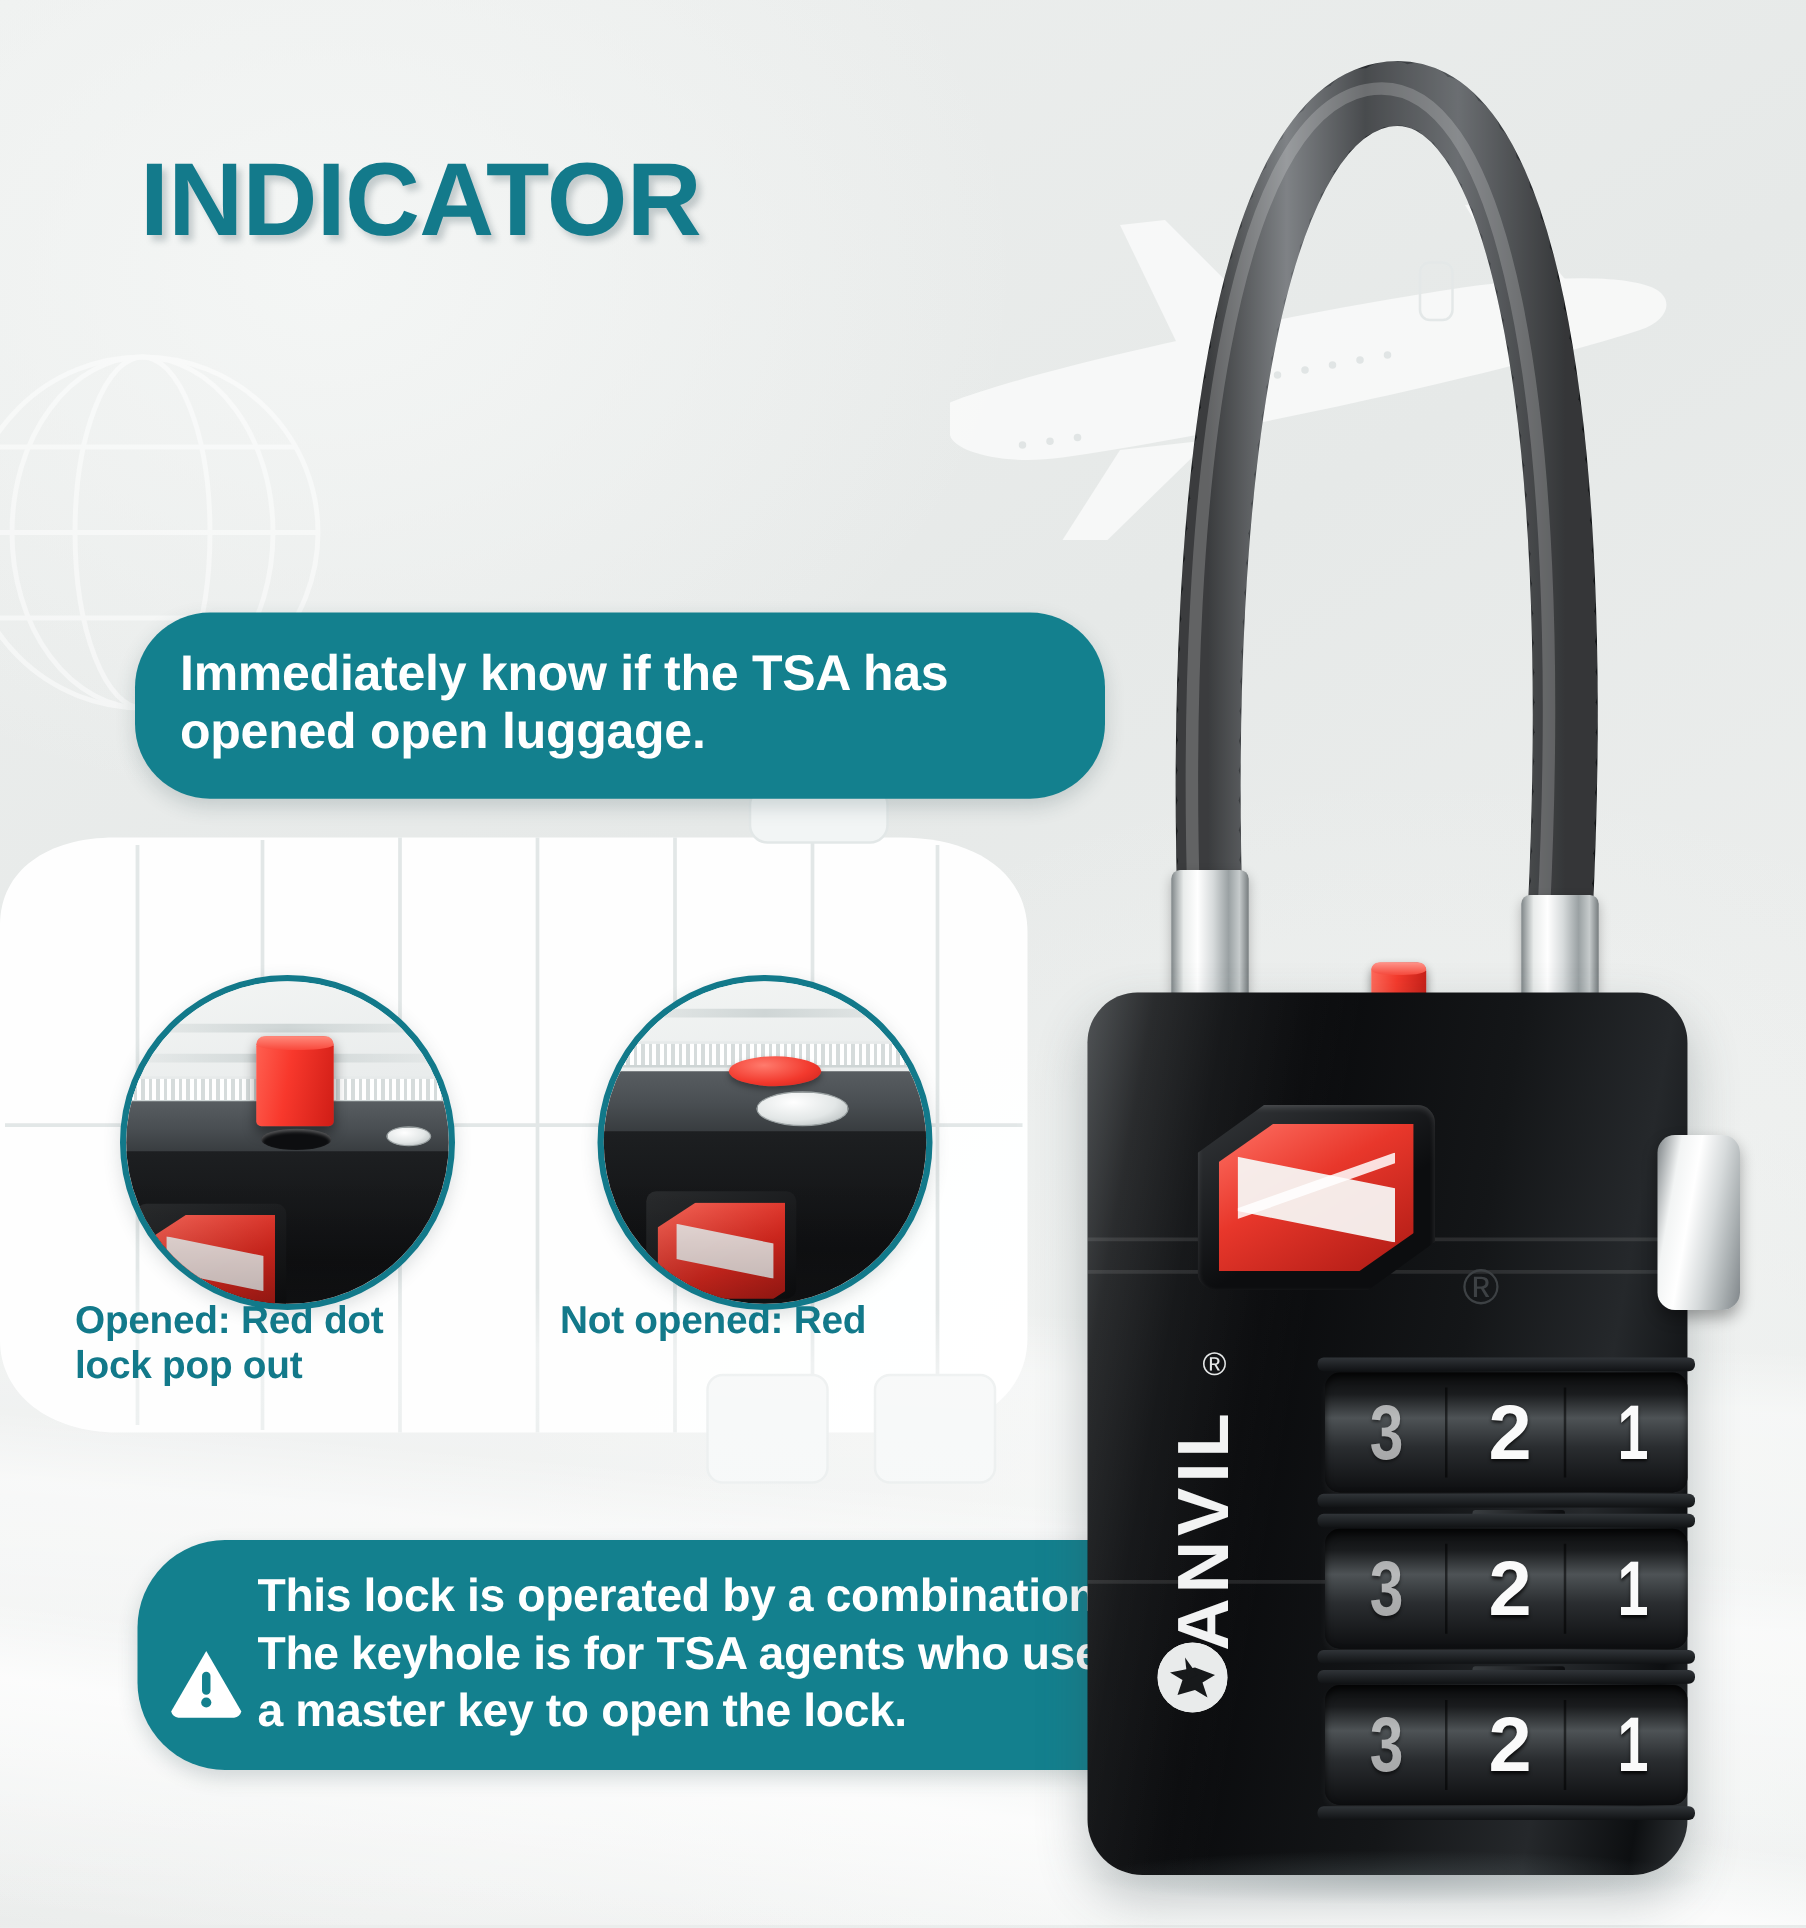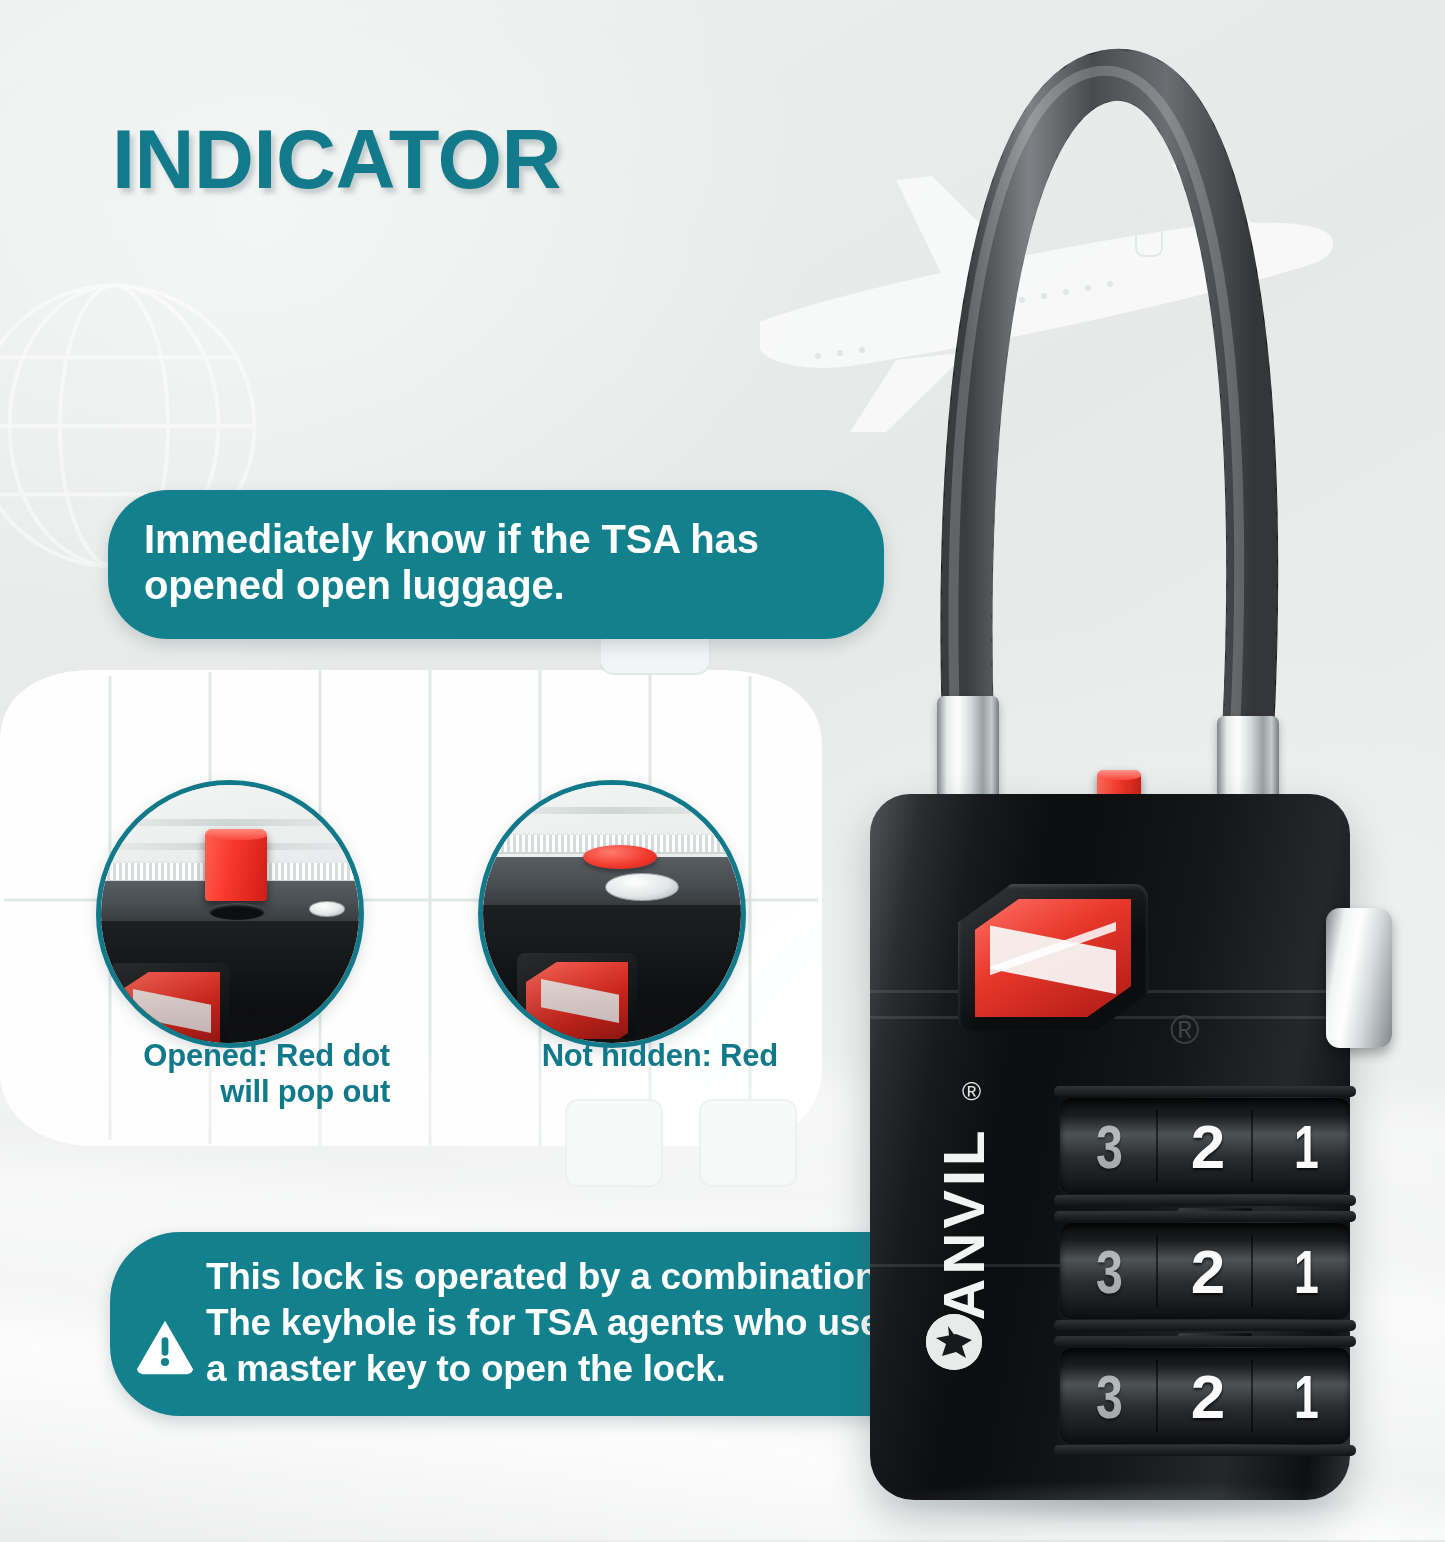--- a/index.html
+++ b/index.html
@@ -100,21 +100,21 @@
     background:linear-gradient(150deg,#2a2c2e,#0e0f11);border-radius:8px;overflow:hidden;}
   .sc-tsa i{position:absolute;left:9px;top:9px;right:9px;bottom:-14px;display:block;
     background:linear-gradient(150deg,#ff6a5c 0%,#e22a20 55%,#a81813 100%);
     clip-path:polygon(0% 22%,30% 0%,100% 0%,100% 78%,70% 100%,0% 100%);}
   .sc-tsa b{position:absolute;left:24px;top:26px;width:78px;height:44px;display:block;
     background:#f4f2f0;clip-path:polygon(0 0,100% 36%,100% 100%,0 64%);opacity:.92;}
   .sc-shadow{position:absolute;inset:auto 0 0 0;height:40%;
     background:linear-gradient(180deg,rgba(0,0,0,0),rgba(0,0,0,.22));}
 
   .caption{
-    position:absolute;text-align:right;color:#12798a;
+    position:absolute;text-align:left;color:#12798a;
     font-weight:700;font-size:31px;line-height:1.15;letter-spacing:-.2px;
   }
   .cap-left{left:60px;top:1038px;width:330px;}
   .cap-right{left:448px;top:1038px;width:330px;}
 
   
   .lock{position:absolute;left:848px;top:28px;width:560px;height:1470px;}
 
   .cable{position:absolute;left:0;top:0;width:470px;height:760px;}
   .cable svg{width:100%;height:100%;display:block;}
@@ -282,41 +282,41 @@
       <div class="sc-silver" style="left:208px;top:116px;width:34px;height:14px;"></div>
       <div class="sc-tsa" style="left:8px;top:178px;">
           <i></i>
           <b></b>
         </div>
       <div class="sc-shadow"></div>
     </div>
   </div>
   <div class="caption cap-left">
     <span>Opened: Red dot</span><br>
-    <span>will pop out</span>
+    <span>lock pop out</span>
   </div>
 
   <div class="inset inset-right">
     <div class="scene">
       <div class="sc-case"></div>
       <div class="sc-ridge" style="top:22px;"></div>
       <div class="sc-zip" style="top:48px;"></div>
       <div class="sc-top" style="top:72px;height:52px;"></div>
       <div class="sc-body" style="top:120px;height:170px;"></div>
       <div class="sc-flat" style="left:100px;top:60px;"></div>
       <div class="sc-silver" style="left:122px;top:88px;"></div>
       <div class="sc-tsa" style="left:34px;top:168px;">
           <i></i>
           <b></b>
         </div>
       <div class="sc-shadow"></div>
     </div>
   </div>
   <div class="caption cap-right">
-    <span>Not hidden: Red</span><br>
+    <span>Not opened: Red</span><br>
   </div>
 
   <div class="pill pill-bottom">
     <span class="warn-icon">
       <svg viewBox="0 0 64 64">
         <path d="M32 5 L61 55 a7 7 0 0 1 -6 5 H9 a7 7 0 0 1 -6 -5 Z" fill="#ffffff"></path>
         <rect x="28.5" y="22" width="7" height="19" rx="3.5" fill="#13808e"></rect>
         <circle cx="32" cy="47.5" r="4.2" fill="#13808e"></circle>
       </svg>
     </span>

